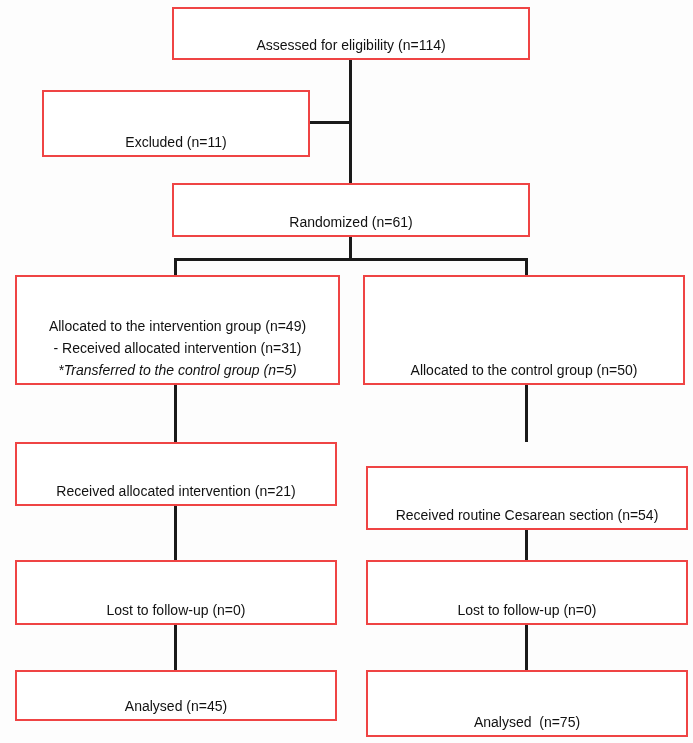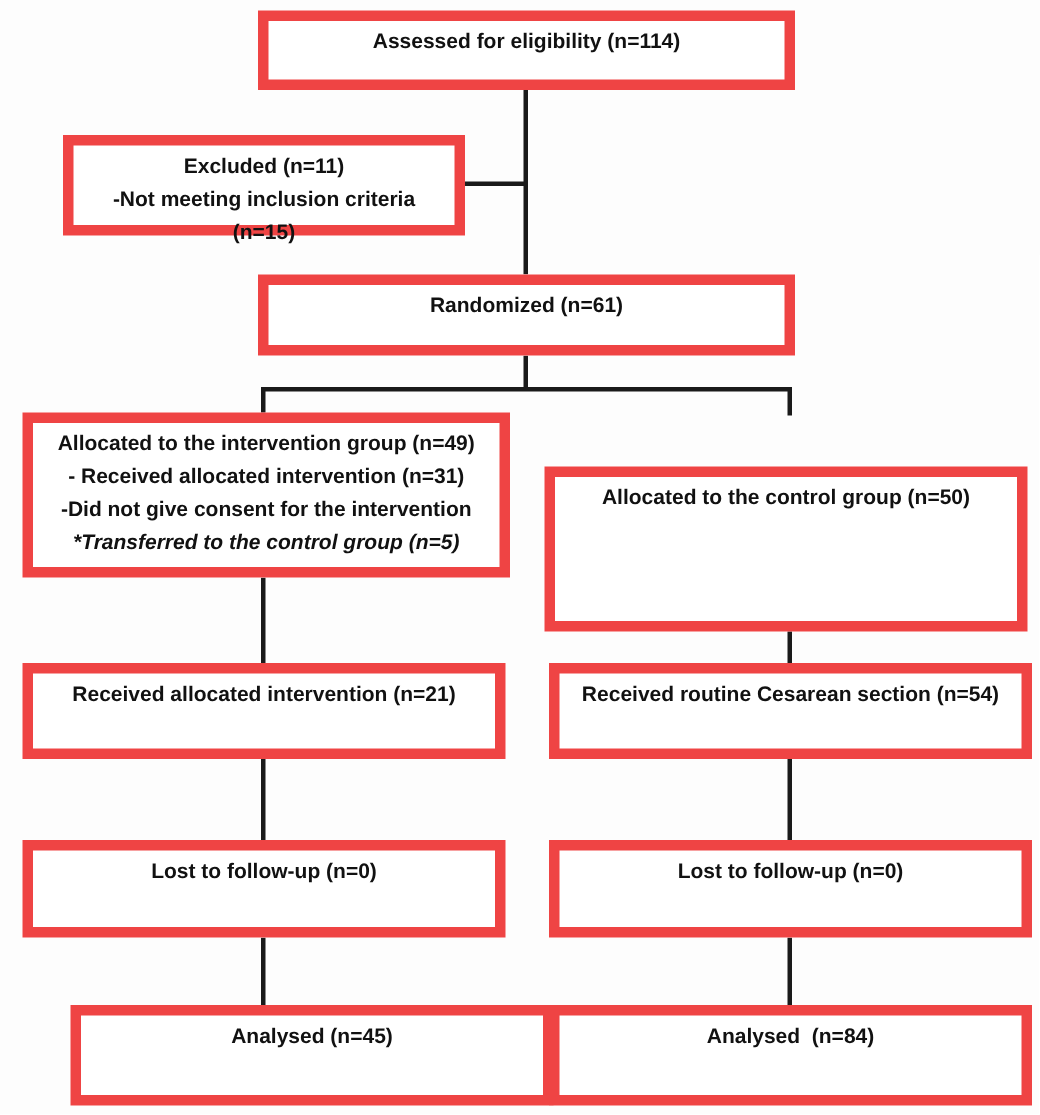--- a/index.html
+++ b/index.html
@@ -8,49 +8,49 @@
     width: 693px;
     height: 743px;
     background: #fdfdfd;
     font-family: "Liberation Sans", sans-serif;
     color: #111111;
     overflow: hidden;
   }
   .box {
     position: absolute;
     box-sizing: border-box;
-    border: 7px solid #ef4444;
+    border: 2px solid #ef4444;
     background: #ffffff;
     display: flex;
     flex-direction: column;
     align-items: center;
-    justify-content: flex-start;
+    justify-content: flex-end;
     text-align: center;
-    font-weight: bold;
+    font-weight: normal;
     font-size: 14px;
     line-height: 22px;
     padding: 2px 4px;
   }
   .box span { white-space: pre-wrap; }
   .italic { font-style: italic; }
   .connector {
     position: absolute;
     background: #1a1a1a;
   }
   
   #box-assessed       { left: 172px; top: 7px;   width: 358px; height: 53px; }
   #box-excluded       { left: 42px;  top: 90px;  width: 268px; height: 67px; }
   #box-randomized     { left: 172px; top: 183px; width: 358px; height: 54px; }
   #box-alloc-int      { left: 15px;  top: 275px; width: 325px; height: 110px; }
-  #box-alloc-ctl      { left: 363px; top: 275px; width: 322px; height: 110px; margin-top: 36px; }
+  #box-alloc-ctl      { left: 363px; top: 275px; width: 322px; height: 110px; }
   #box-received-int   { left: 15px;  top: 442px; width: 322px; height: 64px; }
-  #box-received-ctl   { left: 366px; top: 442px; width: 322px; height: 64px; }
+  #box-received-ctl   { left: 366px; top: 466px; width: 322px; height: 64px; }
   #box-lost-int       { left: 15px;  top: 560px; width: 322px; height: 65px; }
   #box-lost-ctl       { left: 366px; top: 560px; width: 322px; height: 65px; }
-  #box-analysed-int   { left: 15px;  top: 670px; width: 322px; height: 67px; margin-left: 32px; }
+  #box-analysed-int   { left: 15px;  top: 670px; width: 322px; height: 51px; }
   #box-analysed-ctl   { left: 366px; top: 670px; width: 322px; height: 67px; }
   
   #line-assessed-randomized { left: 349px; top: 60px;  width: 3px;   height: 123px; }
   #line-excluded-branch     { left: 310px; top: 121px; width: 41px;  height: 3px; }
   #line-randomized-branch   { left: 349px; top: 237px; width: 3px;   height: 23px; }
   #line-branch-horizontal   { left: 174px; top: 258px; width: 354px; height: 3px; }
   #line-drop-left           { left: 174px; top: 258px; width: 3px;   height: 19px; }
   #line-drop-right          { left: 525px; top: 258px; width: 3px;   height: 19px; }
   #line-alloc-received-left { left: 174px; top: 385px; width: 3px;   height: 57px; }
   #line-alloc-received-right{ left: 525px; top: 385px; width: 3px;   height: 57px; }
@@ -76,31 +76,29 @@
   <div class="connector" id="line-received-lost-right"></div>
   <div class="connector" id="line-lost-analysed-left"></div>
   <div class="connector" id="line-lost-analysed-right"></div>
 
   <div class="box" id="box-assessed">
     <span>Assessed for eligibility (n=114)</span>
   </div>
 
   <div class="box" id="box-excluded">
     <span>Excluded (n=11)</span>
-    <span>-Not meeting inclusion criteria (n=15)</span>
   </div>
 
   <div class="box" id="box-randomized">
     <span>Randomized (n=61)</span>
   </div>
 
   <div class="box" id="box-alloc-int">
     <span>Allocated to the intervention group (n=49)</span>
     <span>- Received allocated intervention (n=31)</span>
-    <span>-Did not give consent for the intervention</span>
     <span class="italic">*Transferred to the control group (n=5)</span>
   </div>
 
   <div class="box" id="box-alloc-ctl">
     <span>Allocated to the control group (n=50)</span>
   </div>
 
   <div class="box" id="box-received-int">
     <span>Received allocated intervention (n=21)</span>
   </div>
@@ -115,16 +113,16 @@
 
   <div class="box" id="box-lost-ctl">
     <span>Lost to follow-up (n=0)</span>
   </div>
 
   <div class="box" id="box-analysed-int">
     <span>Analysed (n=45)</span>
   </div>
 
   <div class="box" id="box-analysed-ctl">
-    <span>Analysed  (n=84)</span>
+    <span>Analysed  (n=75)</span>
   </div>
 
 </div>
 
 </body></html>

